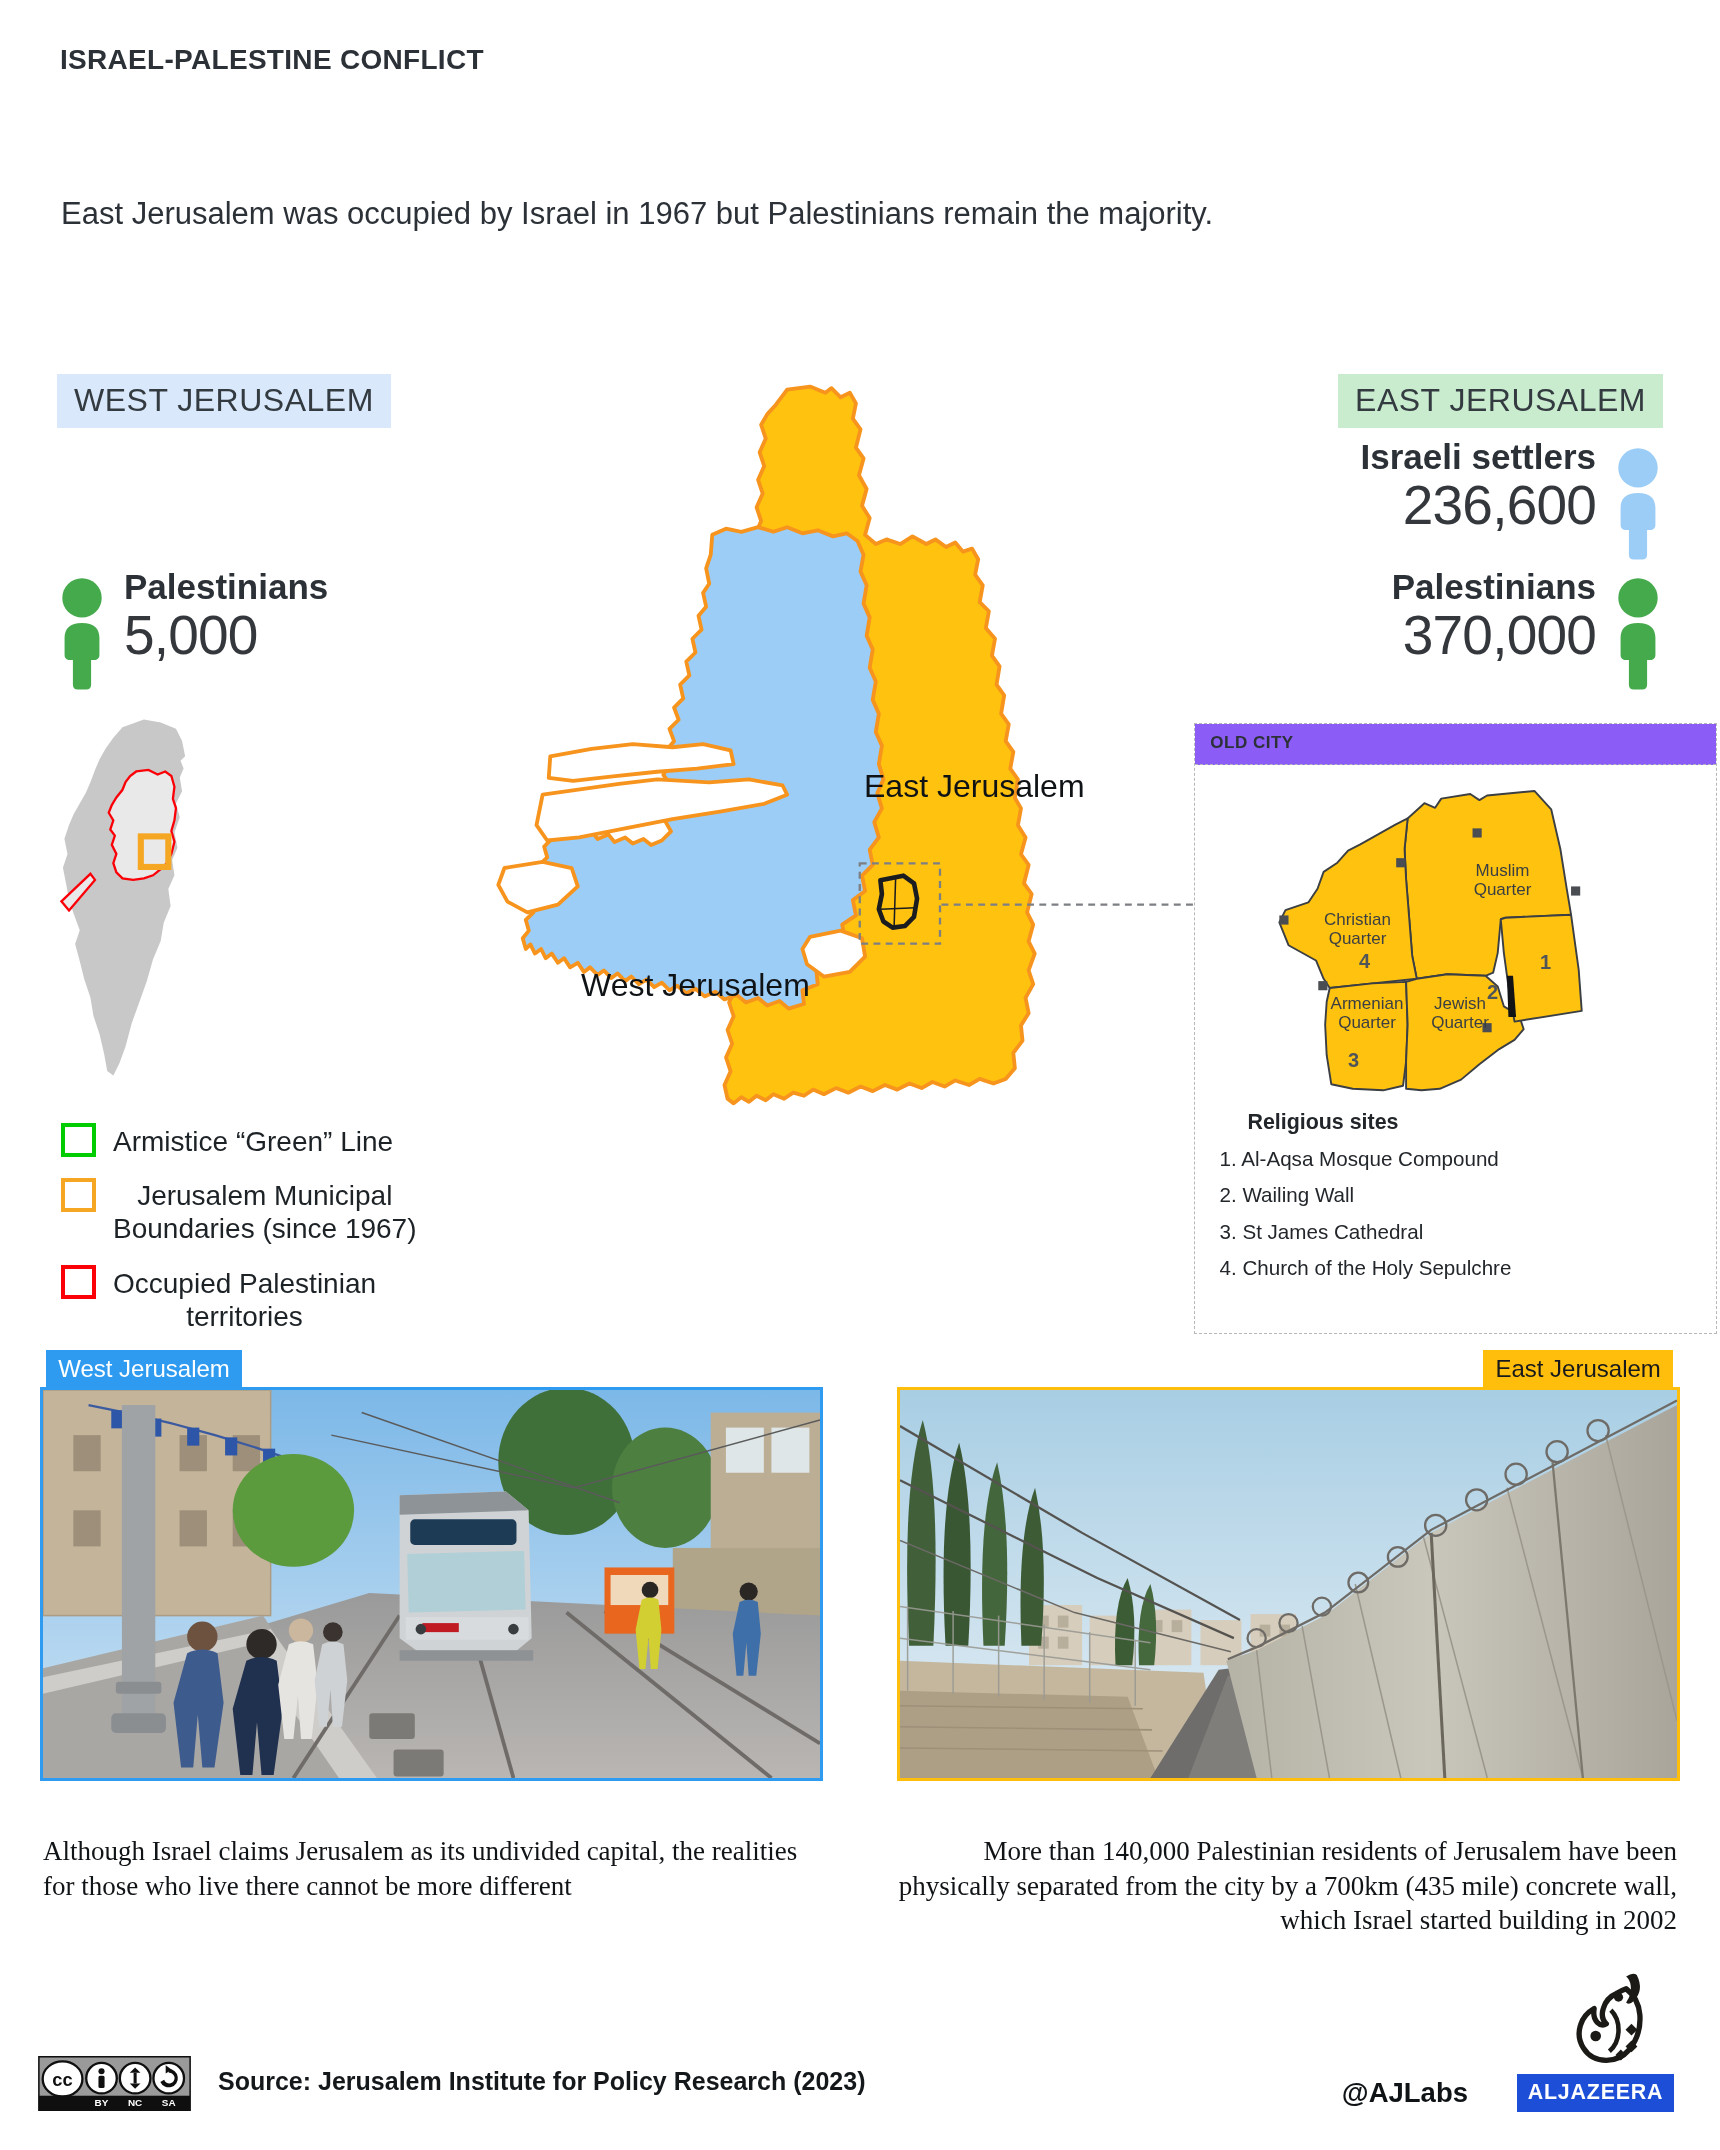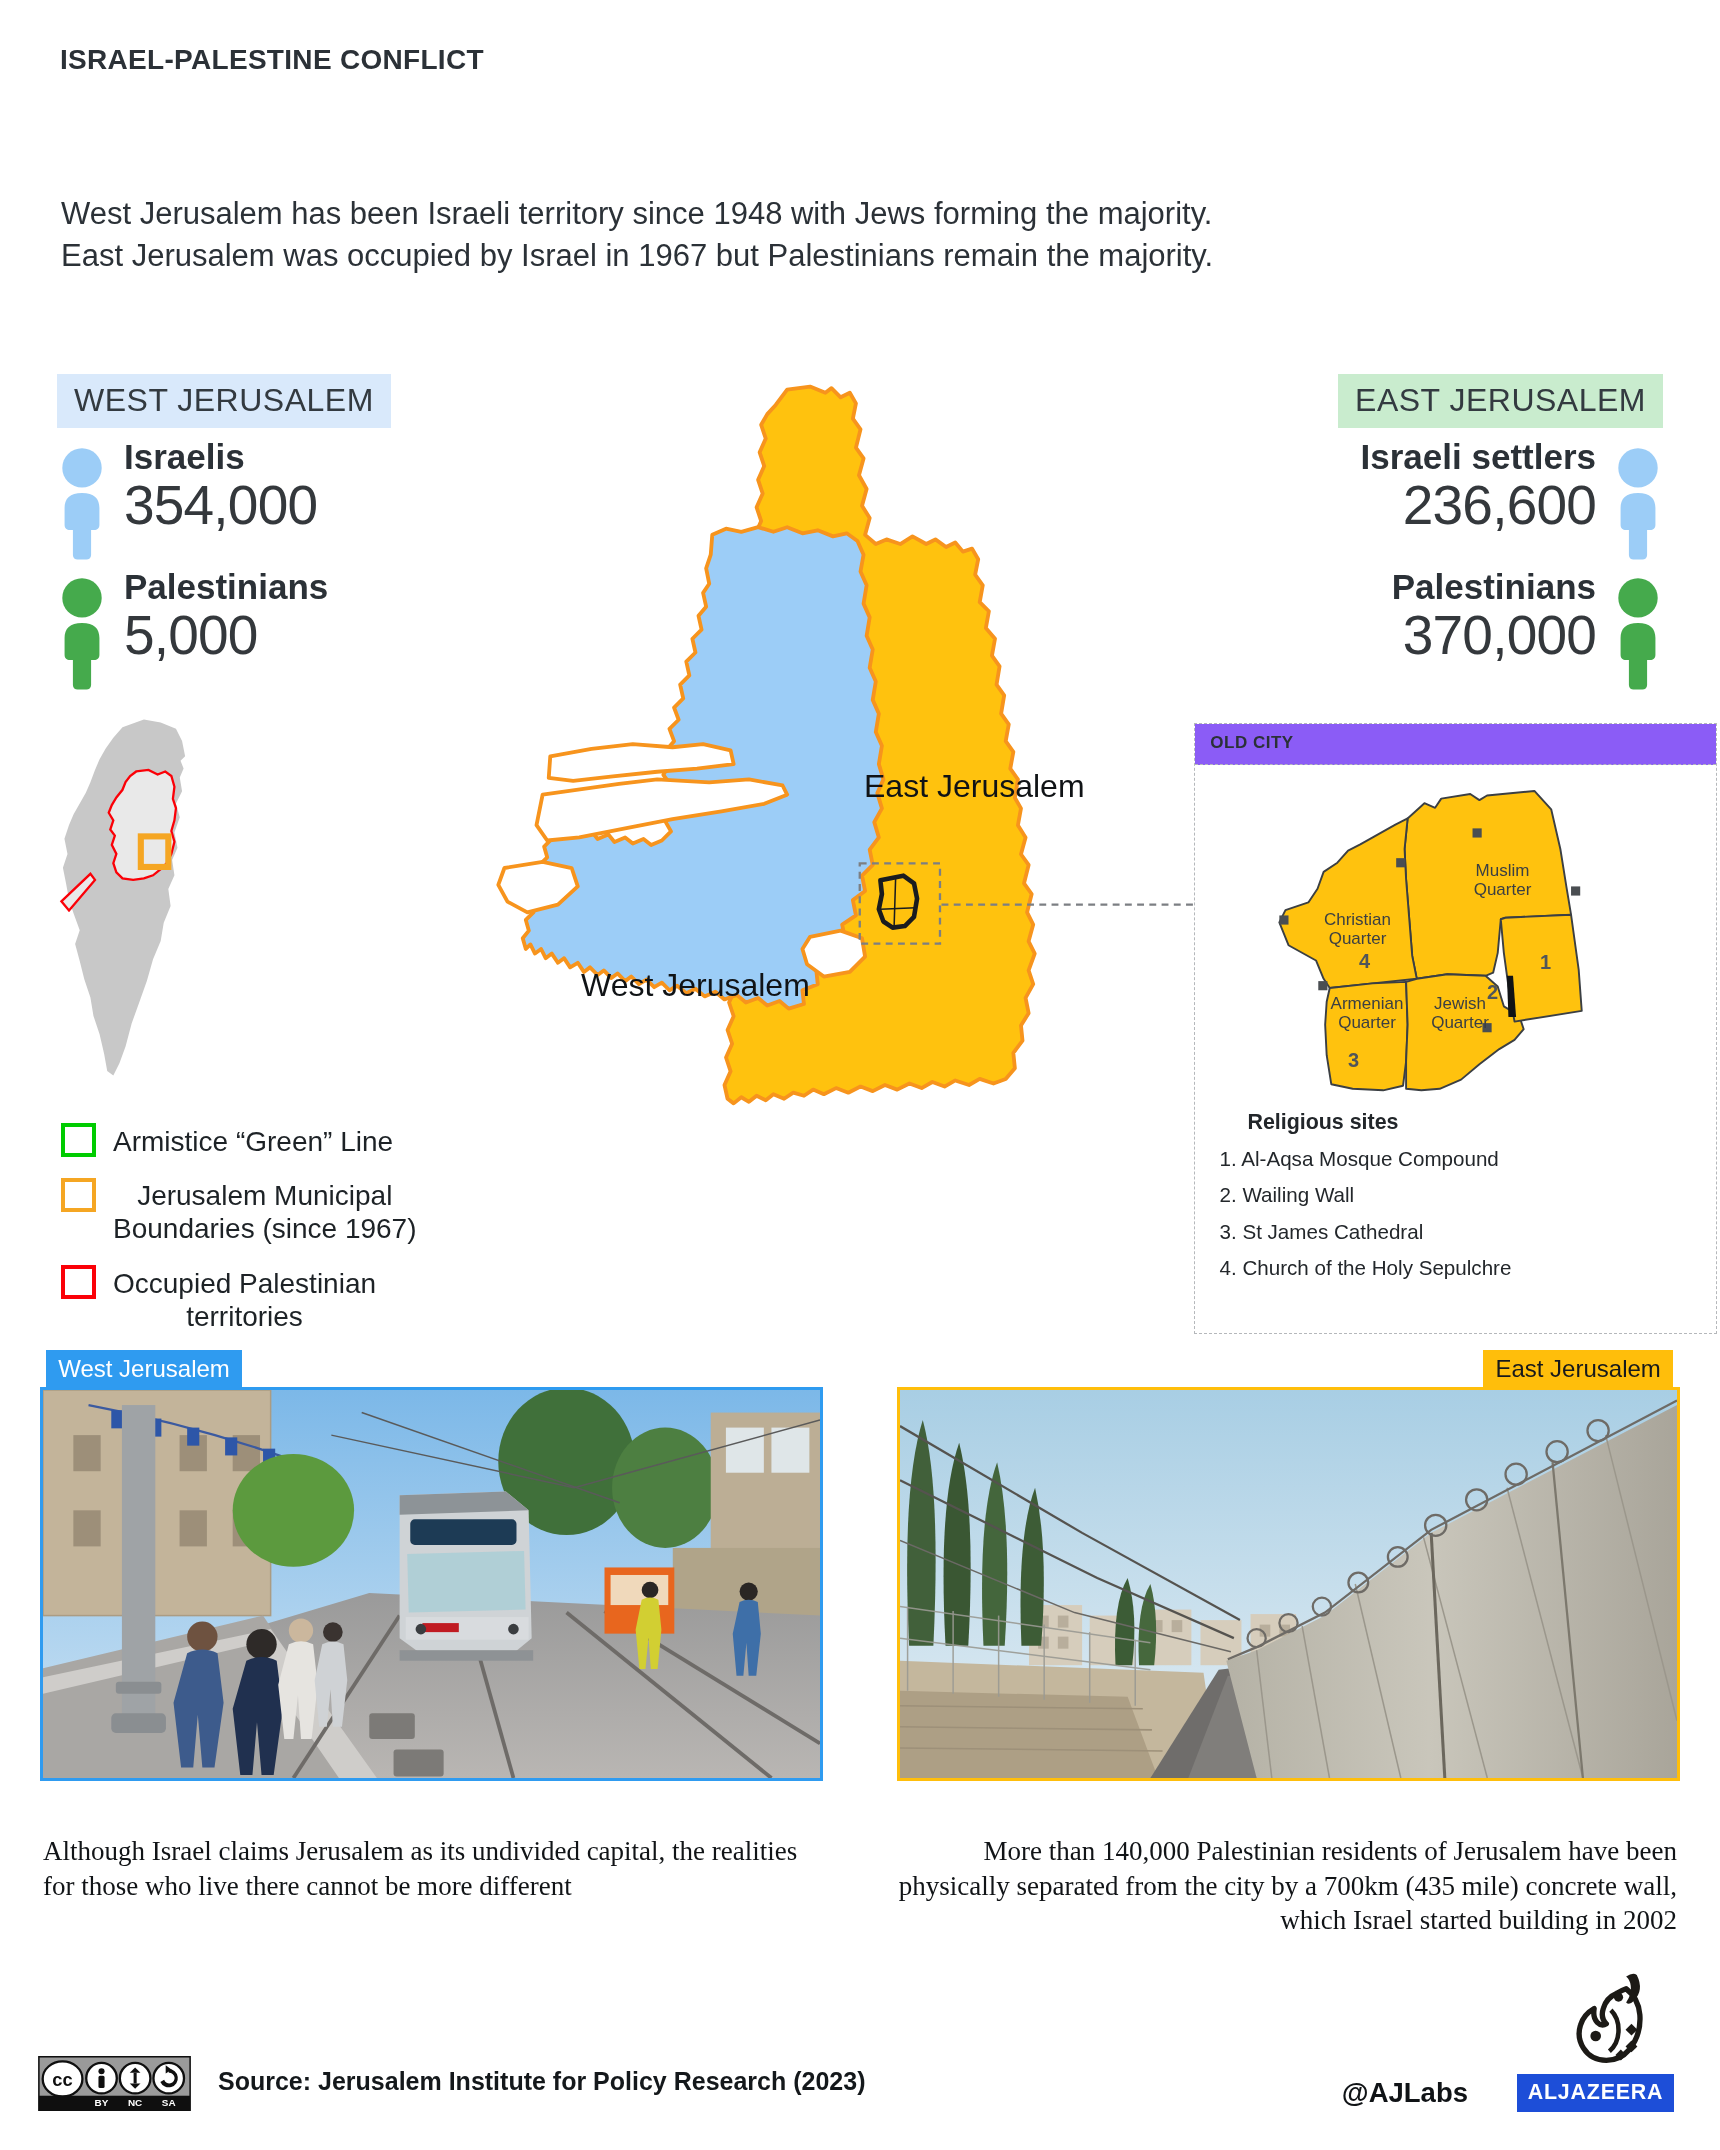--- a/index.html
+++ b/index.html
@@ -140,38 +140,25 @@
     letter-spacing: 0.8px; padding: 6.1px 10.7px 6.9px 10.7px;
   }
 </style>
 </head>
 <body>
 
 <div class="page">
 
   <div class="kicker">ISRAEL-PALESTINE CONFLICT</div>
   <div class="standfirst">
-    <div>West Jerusalem has been Israeli territory since 1948 with Jews forming the majority.</div>
     <div>East Jerusalem was occupied by Israel in 1967 but Palestinians remain the majority.</div>
   </div>
 
   <div class="pill west">WEST JERUSALEM</div>
 
-  <div class="stat west w1">
-    <div class="person west">
-      <svg viewBox="0 0 66 148">
-          <circle cx="33" cy="27" r="26" fill="#9ccdf7"></circle>
-          <path d="M33 60c-16 0-23 7-23 20v22c0 5 3 7 7 7h4v33c0 4 3 6 6 6h12c3 0 6-2 6-6V109h4c4 0 7-2 7-7V80c0-13-7-20-23-20z" fill="#9ccdf7"></path>
-        </svg>
-    </div>
-    <div class="stat-text">
-      <div class="stat-label">Israelis</div>
-      <div class="stat-value">354,000</div>
-    </div>
-  </div>
 
   <div class="stat west w2">
     <div class="person west">
       <svg viewBox="0 0 66 148">
           <circle cx="33" cy="27" r="26" fill="#45aa4c"></circle>
           <path d="M33 60c-16 0-23 7-23 20v22c0 5 3 7 7 7h4v33c0 4 3 6 6 6h12c3 0 6-2 6-6V109h4c4 0 7-2 7-7V80c0-13-7-20-23-20z" fill="#45aa4c"></path>
         </svg>
     </div>
     <div class="stat-text">
       <div class="stat-label">Palestinians</div>

